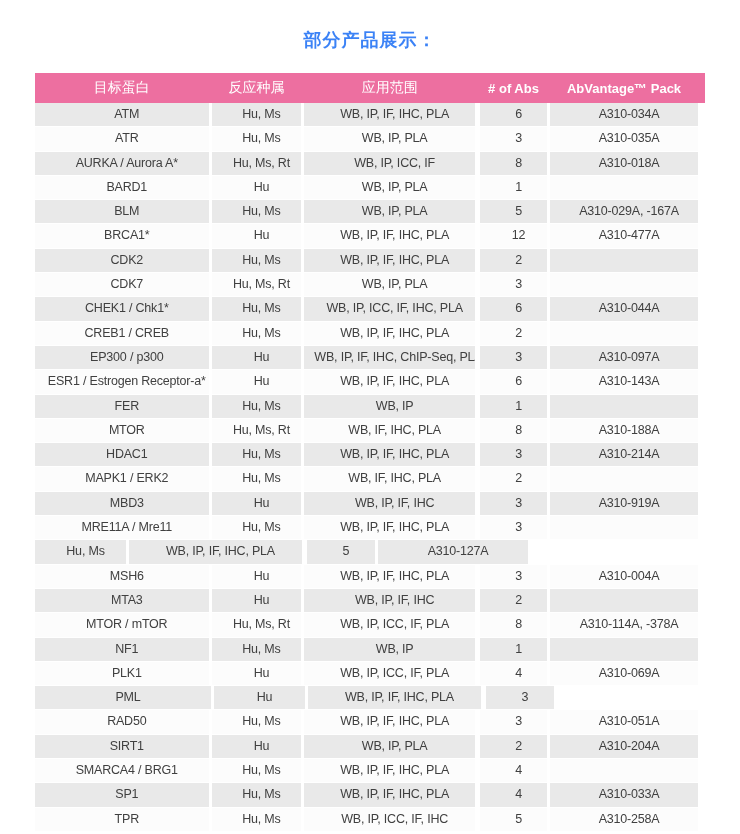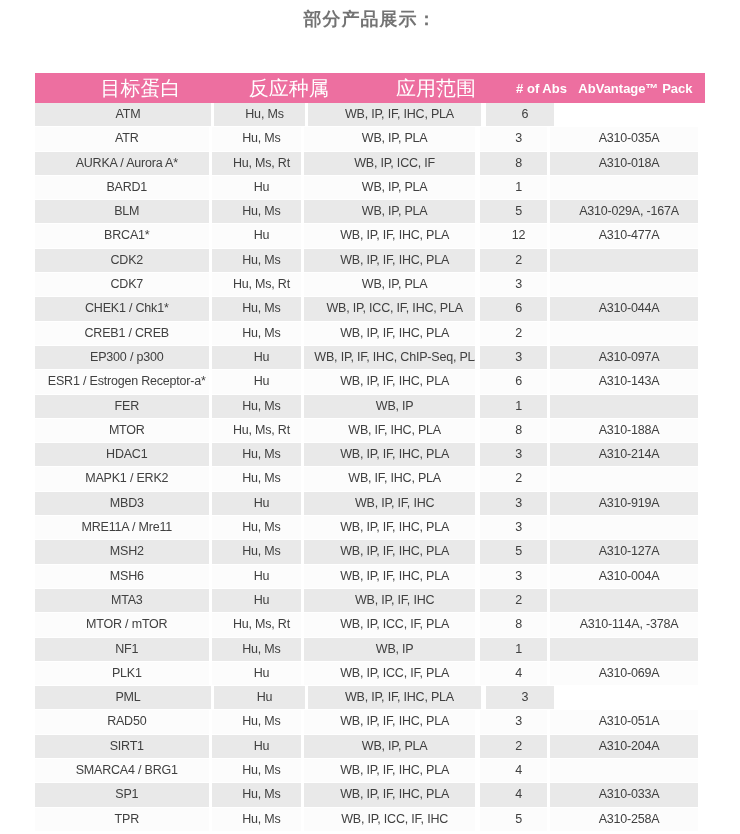--- a/index.html
+++ b/index.html
@@ -6,45 +6,45 @@
     margin: 0;
     padding: 0;
     background: #ffffff;
     width: 740px;
     height: 834px;
     font-family: "Liberation Sans", sans-serif;
     position: relative;
     overflow: hidden;
   }
   .title {
-    padding-top: 7px;
+    padding-top: 28px;
     text-align: center;
     font-size: 18px;
     font-weight: 700;
-    color: #737373;
+    color: #3b82f6;
     letter-spacing: 1px;
   }
   .table {
     position: absolute;
     left: 35px;
     top: 73px;
     width: 670px;
   }
   .thead {
     display: flex;
     background: #ed6fa0;
     height: 30px;
     align-items: center;
   }
   .th {
     color: #ffffff;
     text-align: center;
     white-space: nowrap;
   }
-  .th.cn { font-size: 20px; font-weight: 400; padding-left: 32px; }
+  .th.cn { font-size: 14px; font-weight: 400; }
   .th.en { font-size: 13px; font-weight: 700; }
   .c1 { width: 176px; margin-right: 3px; }
   .c2 { width: 91px;  margin-right: 3px; }
   .c3 { width: 173px; margin-right: 5px; }
   .c4 { width: 68px;  margin-right: 3px; }
   .c5 { width: 150px; margin-right: 7px; }
   .row {
     display: flex;
     height: 23.3px;
     margin-bottom: 1px;
@@ -76,20 +76,21 @@
       <div class="th cn c3">应用范围</div>
       <div class="th en c4"># of Abs</div>
       <div class="th en c5">AbVantage™ Pack</div>
     </div>
     <div class="tbody" id="tbody">
         <div class="row odd">
     <div class="td c1">ATM</div>
     <div class="td c2">Hu, Ms</div>
     <div class="td c3">WB, IP, IF, IHC, PLA</div>
     <div class="td c4">6</div>
+    <div class="td c5">A310-034A</div>
   </div>
         <div class="row even">
     <div class="td c1">ATR</div>
     <div class="td c2">Hu, Ms</div>
     <div class="td c3">WB, IP, PLA</div>
     <div class="td c4">3</div>
     <div class="td c5">A310-035A</div>
   </div>
         <div class="row odd">
     <div class="td c1">AURKA / Aurora A*</div>
@@ -197,21 +198,20 @@
     <div class="td c5">A310-919A</div>
   </div>
         <div class="row even">
     <div class="td c1">MRE11A / Mre11</div>
     <div class="td c2">Hu, Ms</div>
     <div class="td c3">WB, IP, IF, IHC, PLA</div>
     <div class="td c4">3</div>
     <div class="td c5"></div>
   </div>
         <div class="row odd">
-    <div class="td c1">MSH2</div>
     <div class="td c2">Hu, Ms</div>
     <div class="td c3">WB, IP, IF, IHC, PLA</div>
     <div class="td c4">5</div>
     <div class="td c5">A310-127A</div>
   </div>
         <div class="row even">
     <div class="td c1">MSH6</div>
     <div class="td c2">Hu</div>
     <div class="td c3">WB, IP, IF, IHC, PLA</div>
     <div class="td c4">3</div>

